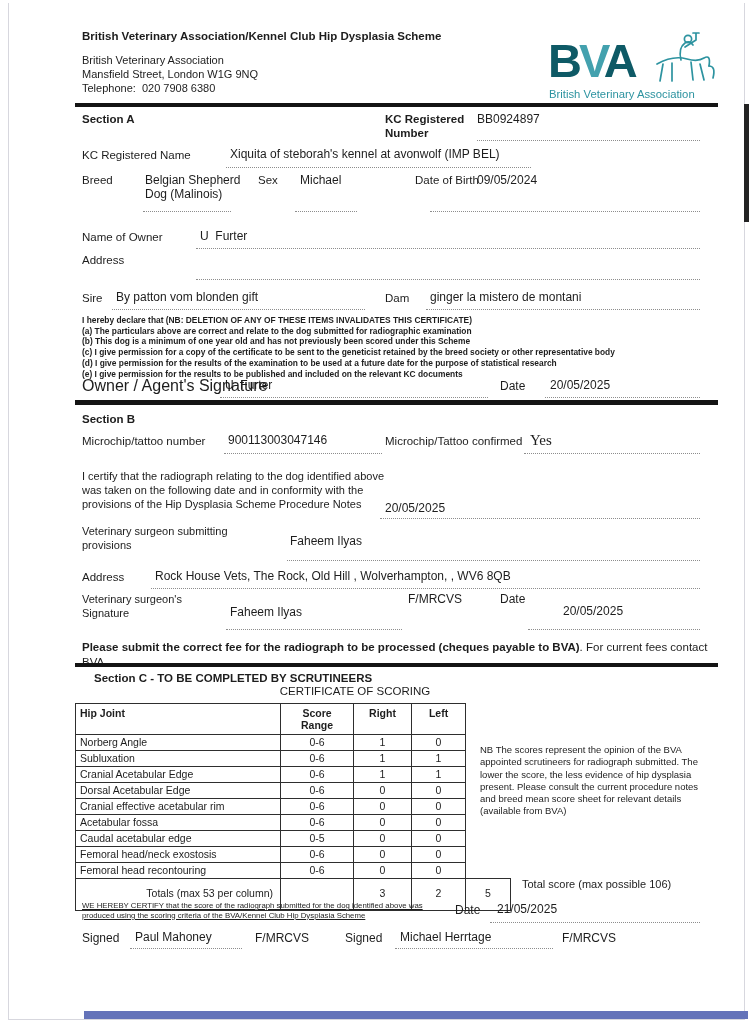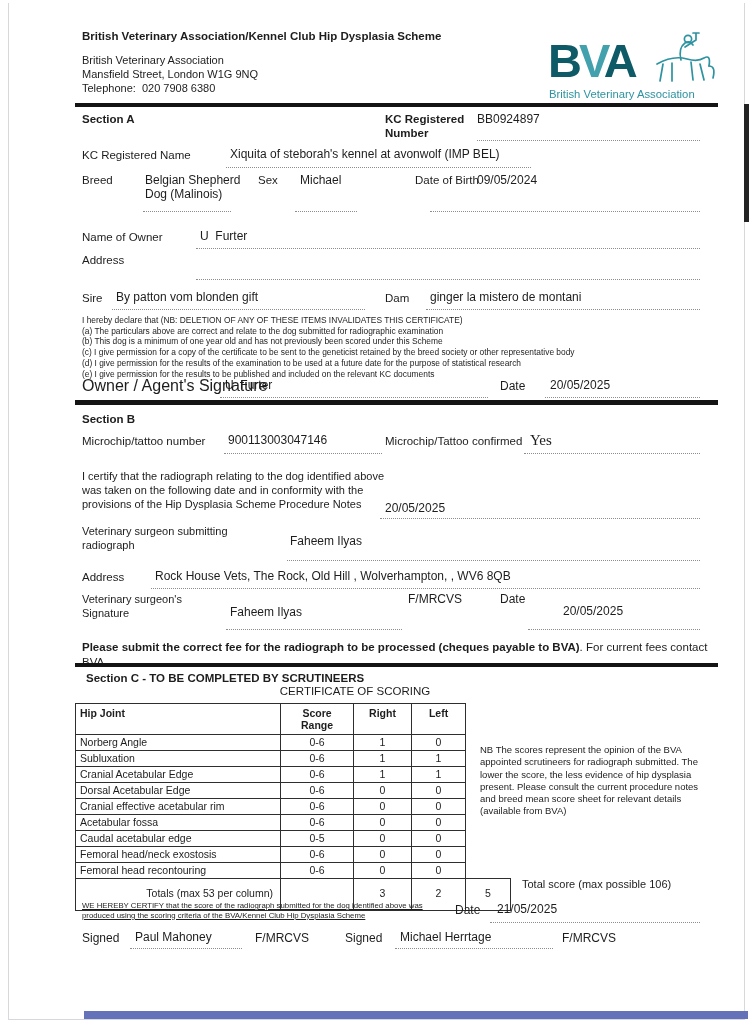--- a/index.html
+++ b/index.html
@@ -87,21 +87,21 @@
   <div class="abs lbl" style="left:82px;top:253px;">Address</div>
   <div class="dl" style="left:196px;top:278px;width:504px;"></div>
 
   <div class="abs lbl" style="left:82px;top:291px;">Sire</div>
   <div class="abs val" style="left:116px;top:290px;">By patton vom blonden gift</div>
   <div class="dl" style="left:112px;top:308px;width:253px;"></div>
   <div class="abs lbl" style="left:385px;top:291px;">Dam</div>
   <div class="abs val" style="left:430px;top:290px;">ginger la mistero de montani</div>
   <div class="dl" style="left:426px;top:308px;width:274px;"></div>
 
-  <div class="abs" style="left:82px;top:315px;width:575px;">
+  <div class="abs" style="left:82px;top:315px;width:575px;font-weight:bold;">
     <div class="small">I hereby declare that (NB: DELETION OF ANY OF THESE ITEMS INVALIDATES THIS CERTIFICATE)</div>
     <div class="small">(a) The particulars above are correct and relate to the dog submitted for radiographic examination</div>
     <div class="small">(b) This dog is a minimum of one year old and has not previously been scored under this Scheme</div>
     <div class="small">(c) I give permission for a copy of the certificate to be sent to the geneticist retained by the breed society or other representative body</div>
     <div class="small">(d) I give permission for the results of the examination to be used at a future date for the purpose of statistical research</div>
     <div class="small">(e) I give permission for the results to be published and included on the relevant KC documents</div>
   </div>
 
   <div class="abs lbl" style="left:82px;top:379px;font-size:16px;">Owner / Agent's Signature</div>
   <div class="abs val" style="left:225px;top:378px;">U  Furter</div>
@@ -118,21 +118,21 @@
   <div class="abs val" style="left:228px;top:433px;">900113003047146</div>
   <div class="dl" style="left:224px;top:452px;width:158px;"></div>
   <div class="abs lbl" style="left:385px;top:434px;">Microchip/Tattoo confirmed</div>
   <div class="abs serif" style="left:530px;top:432px;">Yes</div>
   <div class="dl" style="left:524px;top:452px;width:176px;"></div>
 
   <div class="abs lbl11" style="left:82px;top:469px;width:312px;">I certify that the radiograph relating to the dog identified above was taken on the following date and in conformity with the provisions of the Hip Dysplasia Scheme Procedure Notes</div>
   <div class="abs val" style="left:385px;top:501px;">20/05/2025</div>
   <div class="dl" style="left:380px;top:517px;width:320px;"></div>
 
-  <div class="abs lbl11" style="left:82px;top:524px;width:172px;">Veterinary surgeon submitting radiograph</div>
+  <div class="abs lbl11" style="left:82px;top:524px;width:172px;">Veterinary surgeon submitting provisions</div>
   <div class="abs val" style="left:290px;top:534px;">Faheem Ilyas</div>
   <div class="dl" style="left:287px;top:559px;width:413px;"></div>
 
   <div class="abs lbl" style="left:82px;top:570px;">Address</div>
   <div class="abs val" style="left:155px;top:569px;">Rock House Vets, The Rock, Old Hill , Wolverhampton, , WV6 8QB</div>
   <div class="dl" style="left:151px;top:587px;width:549px;"></div>
 
   <div class="abs lbl11" style="left:82px;top:592px;width:118px;">Veterinary surgeon's Signature</div>
   <div class="abs val" style="left:230px;top:605px;">Faheem Ilyas</div>
   <div class="abs val" style="left:408px;top:592px;">F/MRCVS</div>
@@ -140,21 +140,21 @@
   <div class="abs val" style="left:563px;top:604px;">20/05/2025</div>
   <div class="dl" style="left:226px;top:628px;width:176px;"></div>
   <div class="dl" style="left:528px;top:628px;width:172px;"></div>
 
   <div class="abs" style="left:82px;top:640px;width:630px;font-size:11.5px;line-height:14.5px;">
     <span class="b">Please submit the correct fee for the radiograph to be processed (cheques payable to BVA)</span><span>. For current fees contact BVA.</span>
   </div>
 
   <div class="hbar" style="left:75px;top:663px;width:643px;height:4px;"></div>
 
-  <div class="abs lbl b" style="left:86px;top:671px;text-align:right;">Section C - TO BE COMPLETED BY SCRUTINEERS</div>
+  <div class="abs lbl b" style="left:94px;top:671px;text-align:right;">Section C - TO BE COMPLETED BY SCRUTINEERS</div>
   <div class="abs" style="left:75px;top:685px;width:560px;text-align:center;font-size:11.5px;">CERTIFICATE OF SCORING</div>
 
   <table class="score-table">
     <colgroup>
         <col style="width:205px">
         <col style="width:73px">
         <col style="width:58px">
         <col style="width:54px">
         <col style="width:45px">
       </colgroup>

